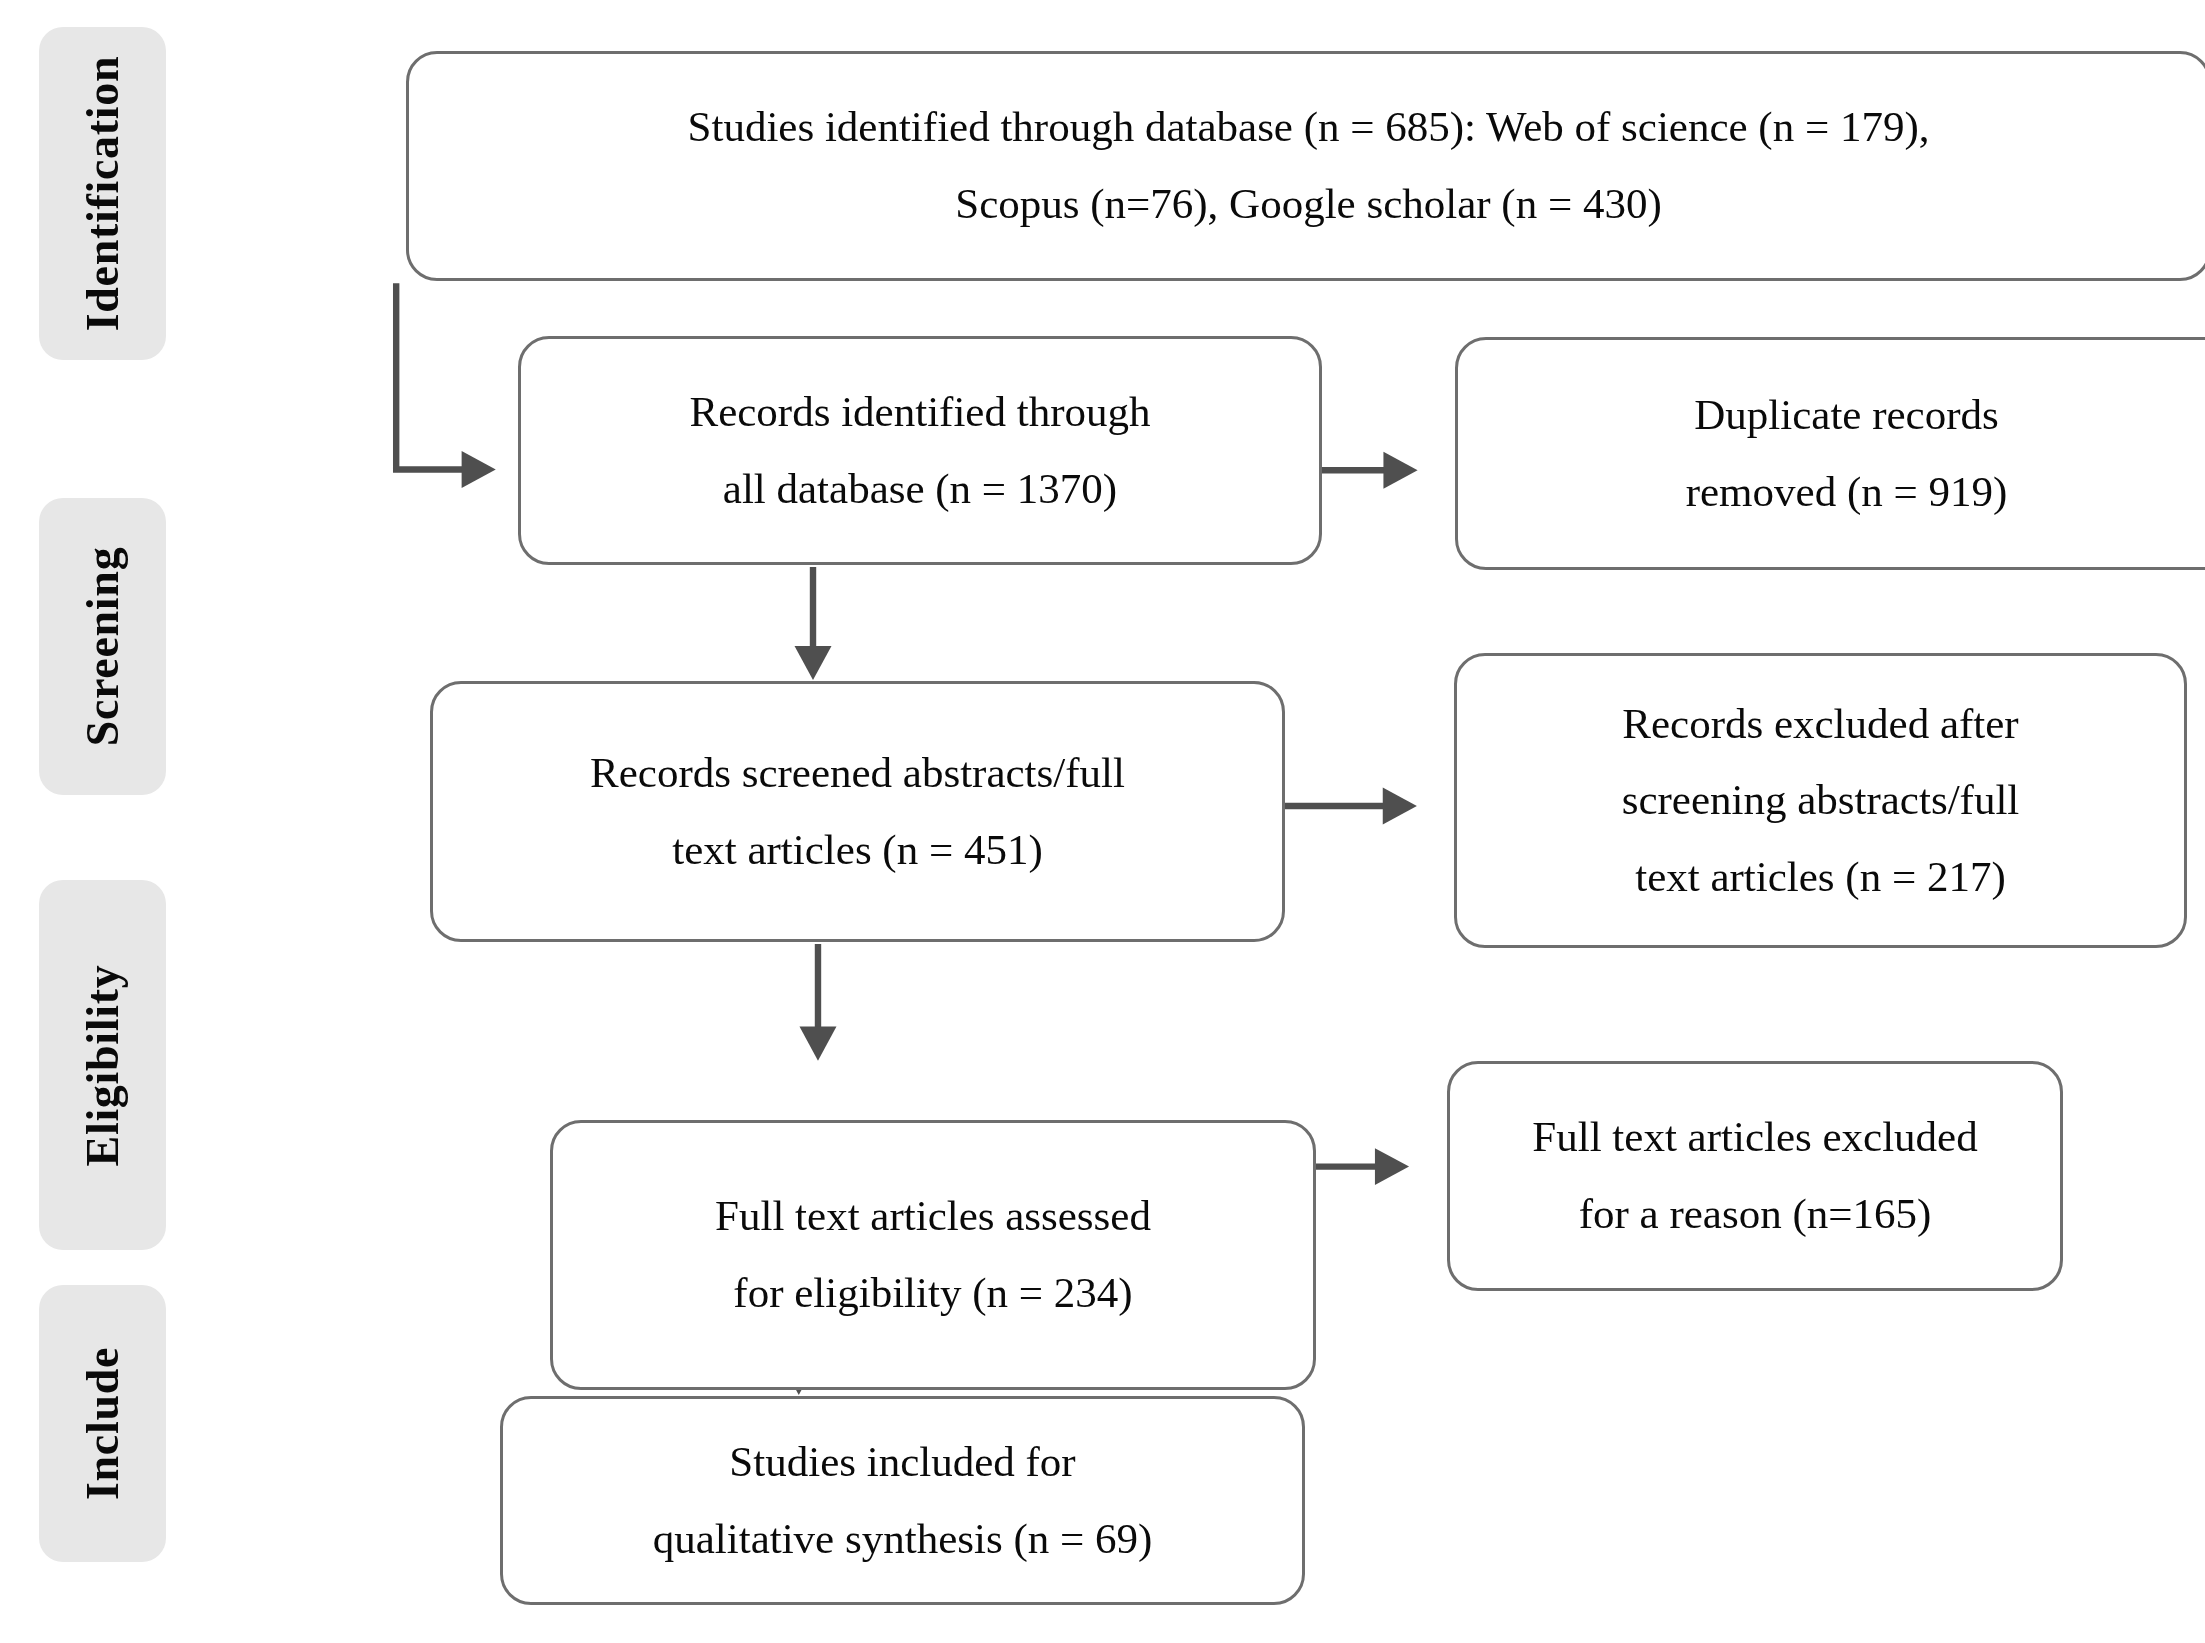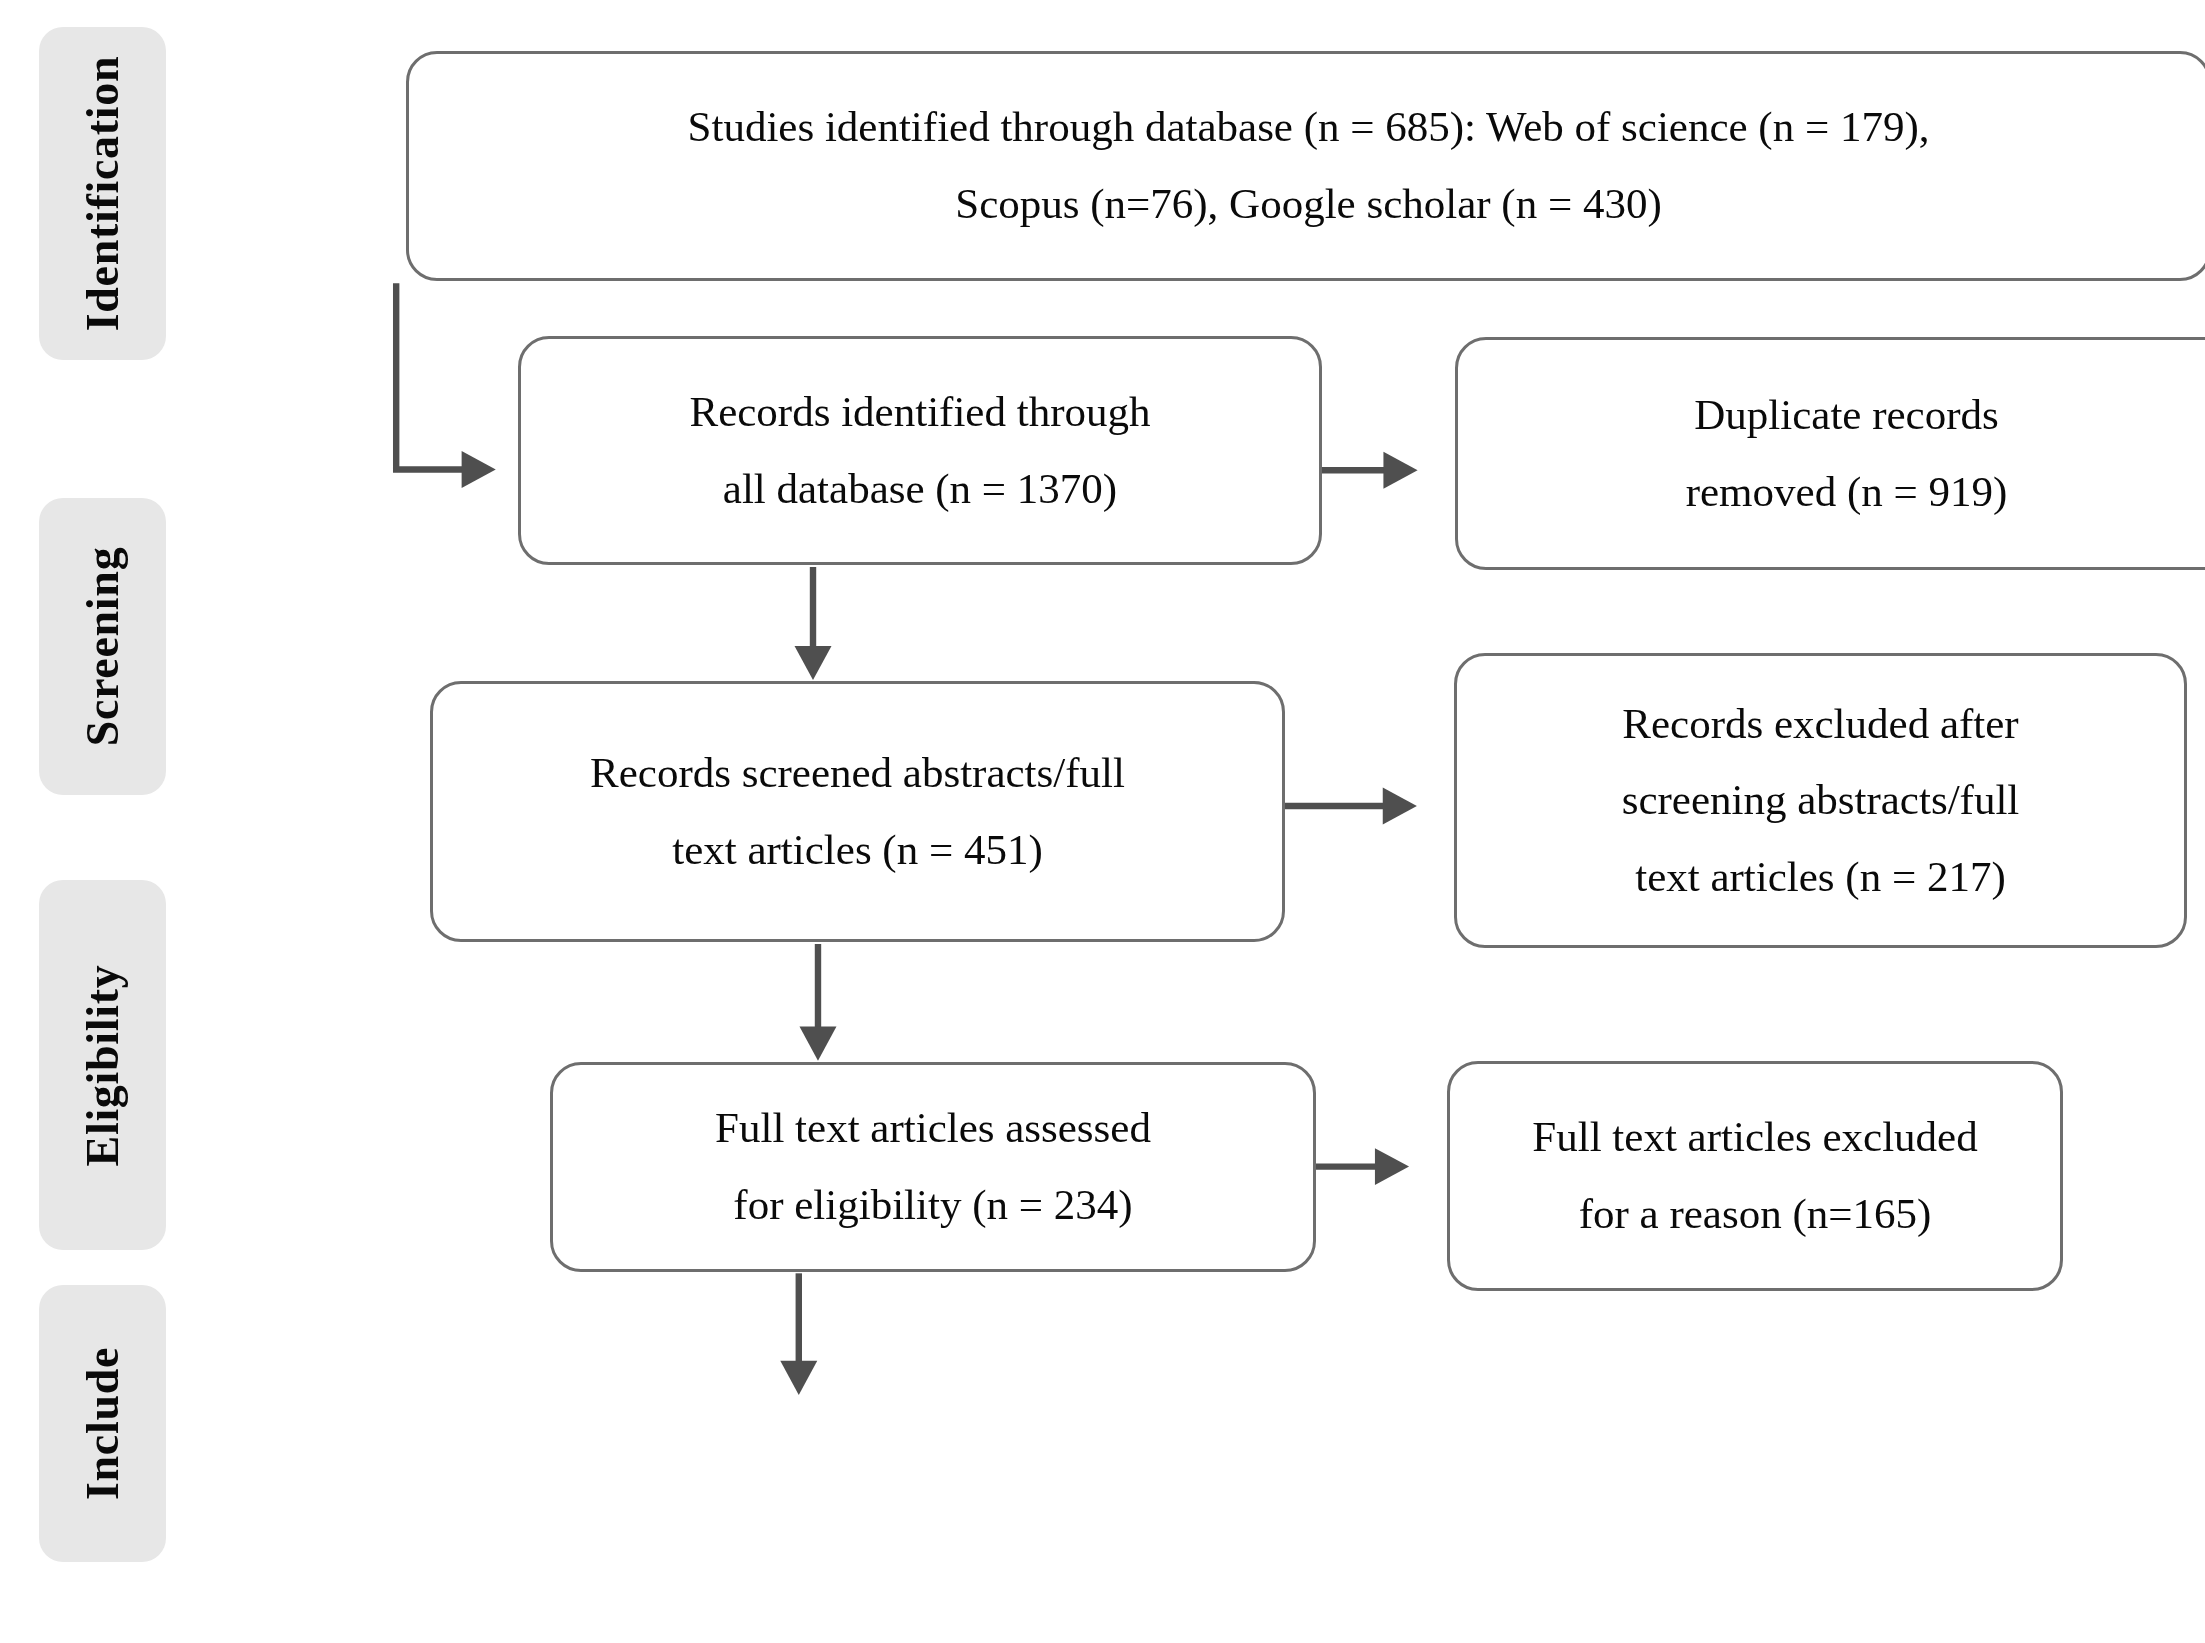--- a/index.html
+++ b/index.html
@@ -150,25 +150,29 @@
     <span>Records screened abstracts/full
 text articles (n = 451)</span>
   </div>
 
   <div class="node" style="left:1418px;top:653px;width:733px;height:295px">
     <span>Records excluded after
 screening abstracts/full
 text articles (n = 217)</span>
   </div>
 
-  <div class="node" style="left:514px;top:1062px;width:766px;height:210px">
+  <div class="node" style="left:514px;top:1120px;width:766px;height:270px">
     <span>Full text articles assessed
 for eligibility (n = 234)</span>
   </div>
 
   <div class="node" style="left:1411px;top:1061px;width:616px;height:230px">
     <span>Full text articles excluded
 for a reason (n=165)</span>
   </div>
 
+  <div class="node" style="left:464px;top:1396px;width:805px;height:209px">
+    <span>Studies included for
+qualitative synthesis (n = 69)</span>
+  </div>
 
 </div>
 
 
 </body></html>

